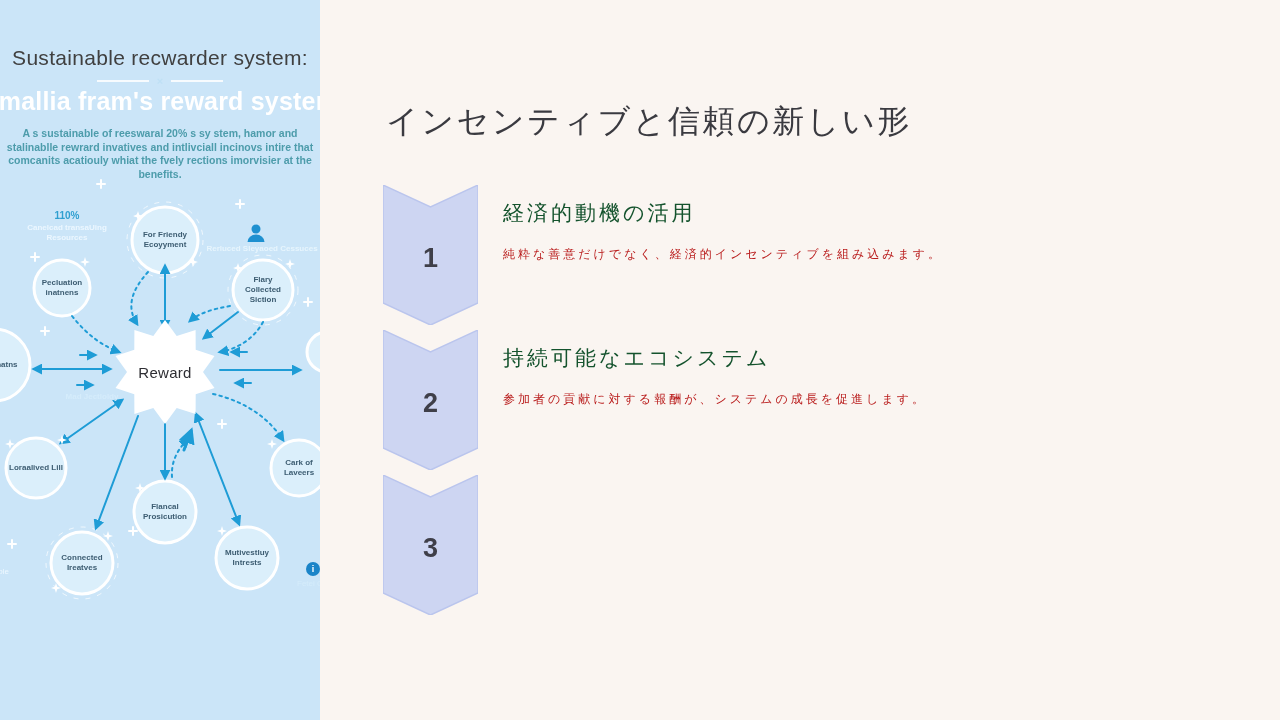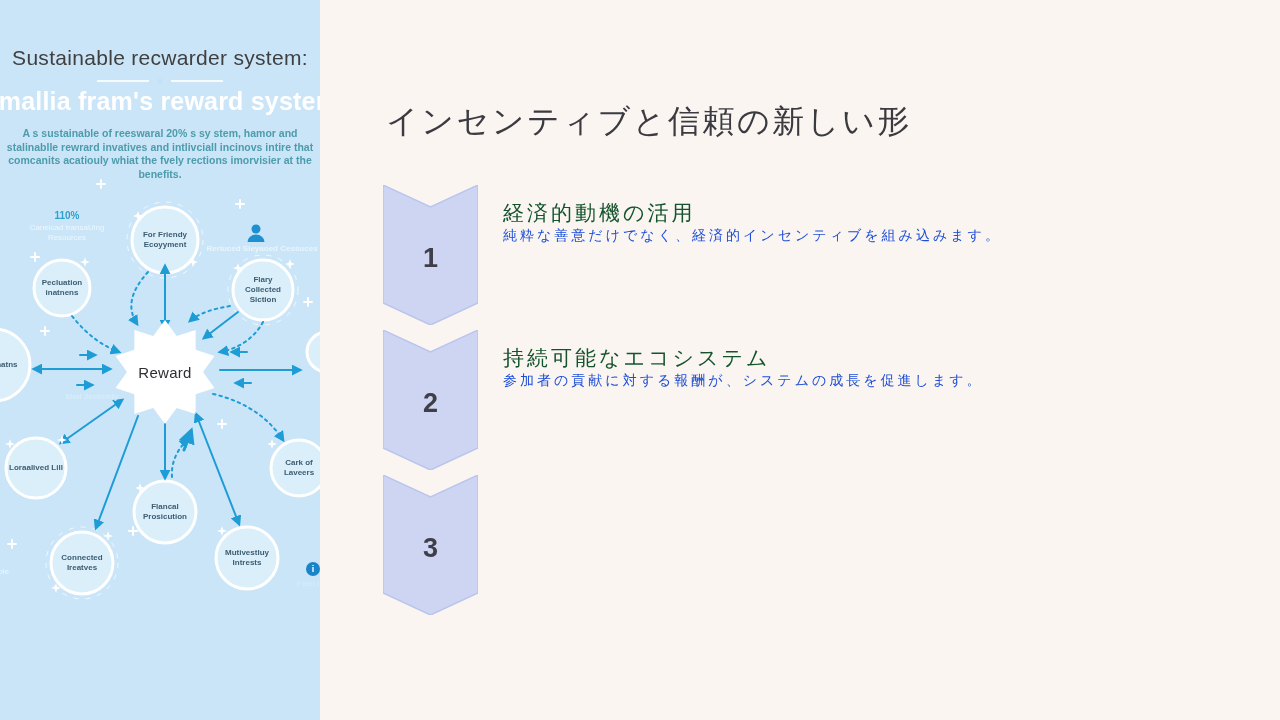--- a/index.html
+++ b/index.html
@@ -25,21 +25,21 @@
   .divider-line{width:52px;height:1.5px;background:rgba(255,255,255,.85);}
   #lp-title-main{
     top:87px;left:50%;transform:translateX(-50%);white-space:nowrap;
     font-size:25px;font-weight:700;color:#ffffff;letter-spacing:.2px;
   }
   #lp-desc{
     top:127px;left:6px;width:308px;
     font-size:10.5px;line-height:1.3;color:#4d9cab;font-weight:600;
   }
   #stat-value{top:210px;left:12px;width:110px;font-size:10px;font-weight:700;color:#2f9fd0;}
-  #stat-label{top:223px;left:12px;width:110px;font-size:8px;line-height:1.3;color:#ecf7ff;font-weight:400;}
+  #stat-label{top:223px;left:12px;width:110px;font-size:8px;line-height:1.3;color:#ecf7ff;font-weight:700;}
   #resource-label{top:244px;left:200px;width:112px;font-size:8px;line-height:1.3;color:#e7f5fd;font-weight:600;margin-left:6px;}
   .node{
     position:absolute;transform:translate(-50%,-50%);text-align:center;
     font-size:8px;font-weight:600;color:#3d5d72;line-height:1.25;
   }
   #node-0{left:165px;top:240px;width:52px;}
   #node-1{left:62px;top:288px;width:60px;}
   #node-2{left:263px;top:290px;width:54px;}
   #node-3{left:-8px;top:365px;width:80px;}
   #node-4{left:36px;top:468px;width:58px;}
@@ -74,21 +74,21 @@
   #step-0{top:185px;}
   #step-1{top:330px;}
   #step-2{top:475px;}
   .chevron{position:absolute;left:0;top:0;}
   .step-number{
     position:absolute;left:0;top:58px;width:95px;text-align:center;
     font-size:27px;font-weight:700;color:#3f3f49;
   }
   .step-text{position:absolute;left:120px;top:14px;width:700px;}
   .step-heading{font-size:21px;letter-spacing:3px;color:#14532d;font-weight:500;}
-  .step-body{font-size:14px;letter-spacing:3px;color:#1d4ed8;}
+  .step-body{margin-top:19px;font-size:12px;letter-spacing:3px;color:#b91c1c;}
 </style>
 </head>
 <body>
 
 <div class="left-panel">
 
   <svg class="diagram-svg" width="320" height="720" viewBox="0 0 320 720">
     <defs>
       <marker id="ah" viewBox="0 0 8 8" refX="6" refY="4" markerWidth="5.5" markerHeight="5.5" orient="auto-start-reverse">
         <path d="M0,0 L8,4 L0,8 z" fill="#1e9cd6"></path>

